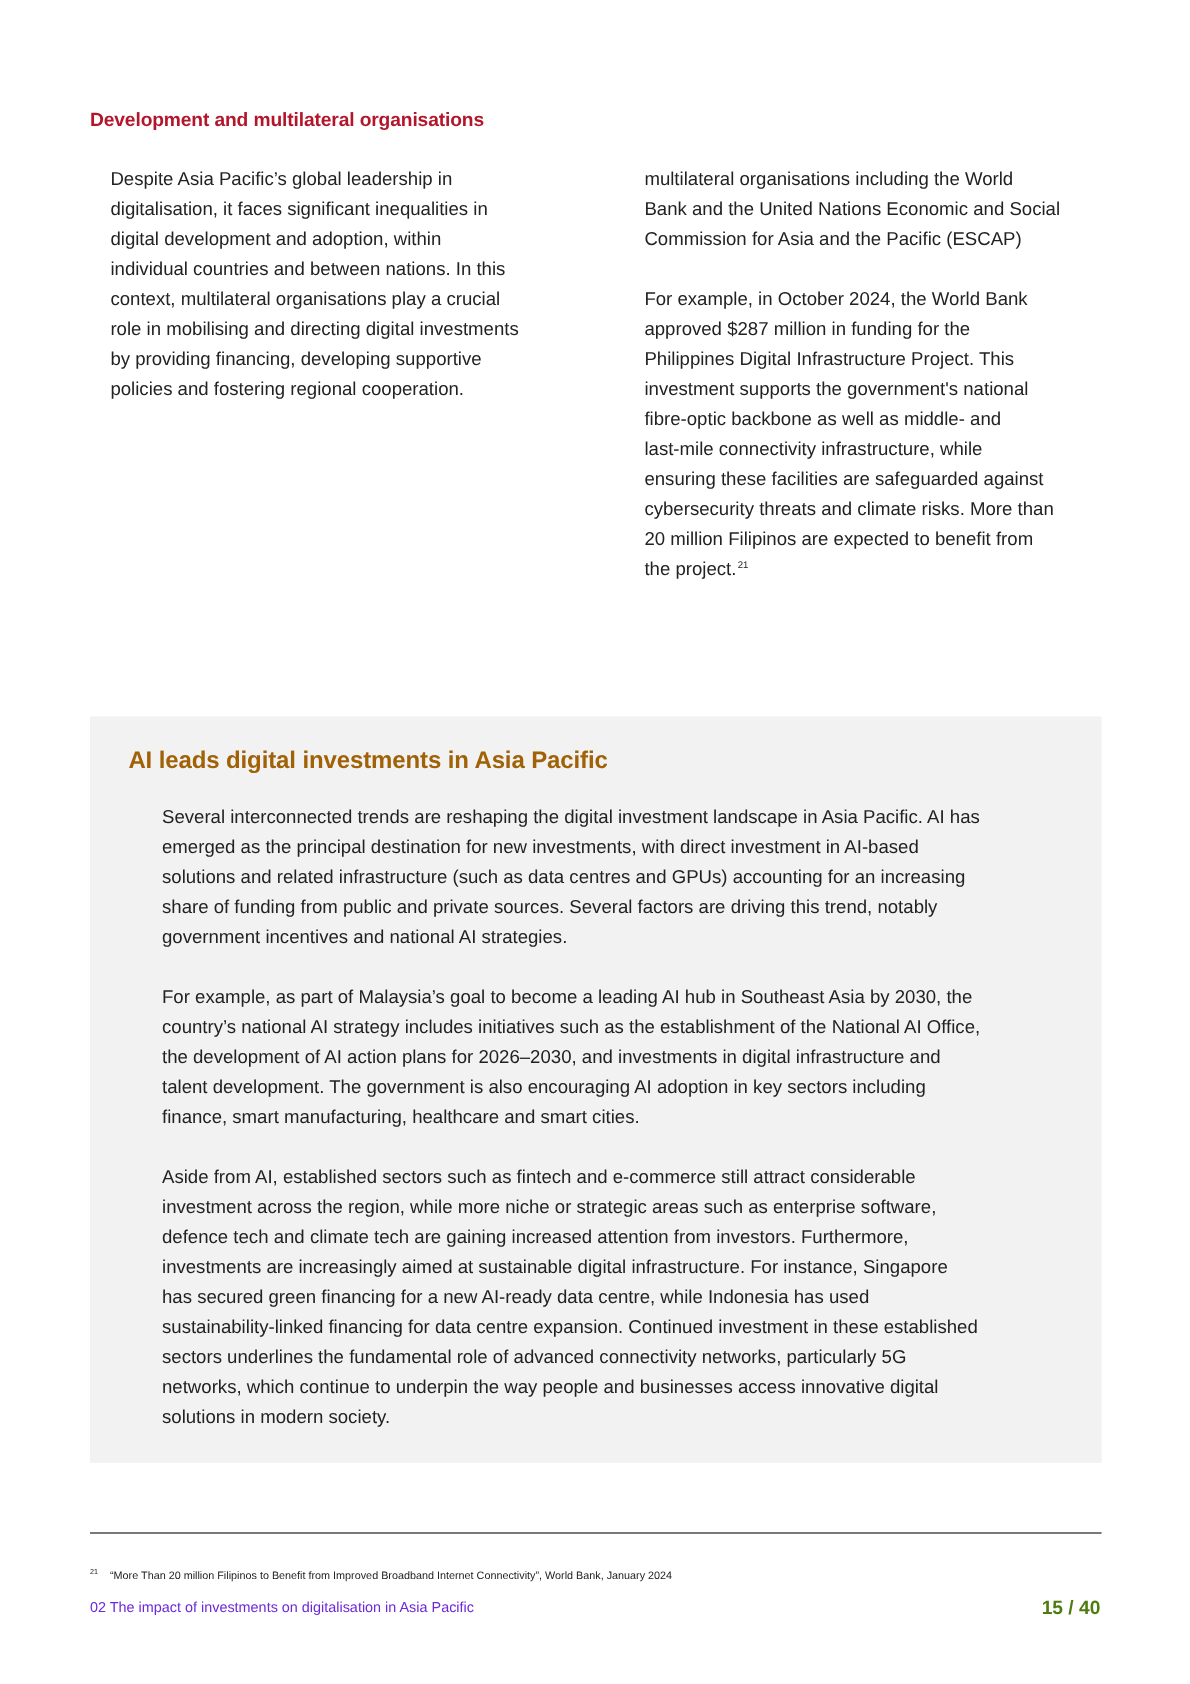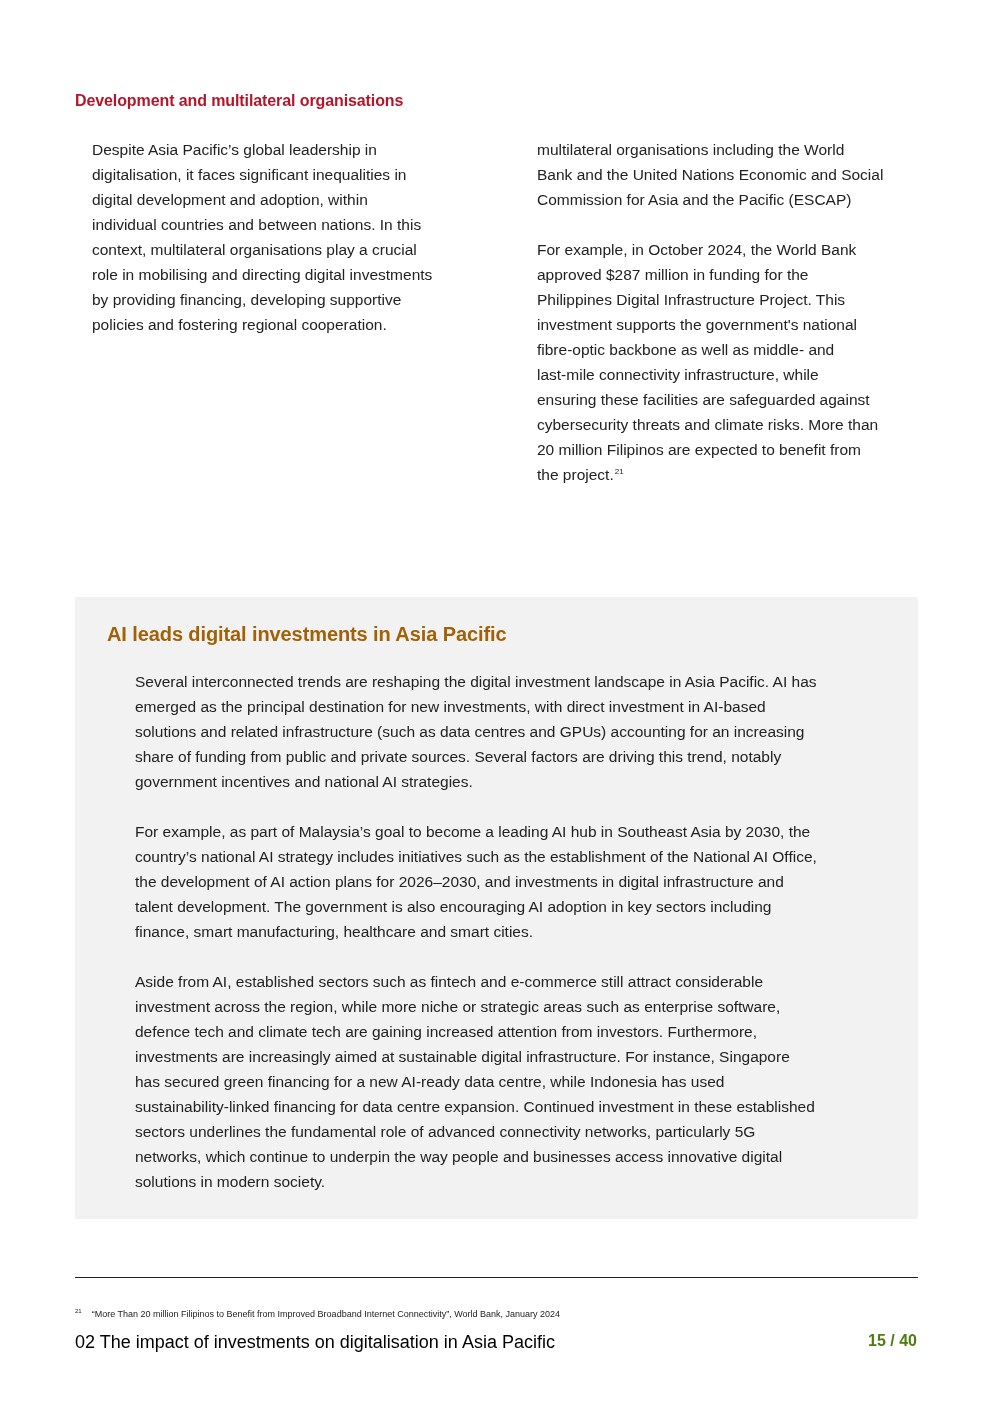--- a/index.html
+++ b/index.html
@@ -94,22 +94,22 @@
     }
     .footnote .fn-num {
       font-size: 6px;
       vertical-align: super;
       margin-right: 10px;
     }
     .footer-left {
       position: absolute;
       left: 75px;
       top: 1332px;
-      font-size: 18px;
-      color: #000000;
+      font-size: 12px;
+      color: #6d28d9;
       white-space: nowrap;
     }
     .footer-right {
       position: absolute;
       right: 75px;
       top: 1332px;
       font-size: 16px;
       color: #4d7c0f;
       white-space: nowrap;
       font-weight: bold;

